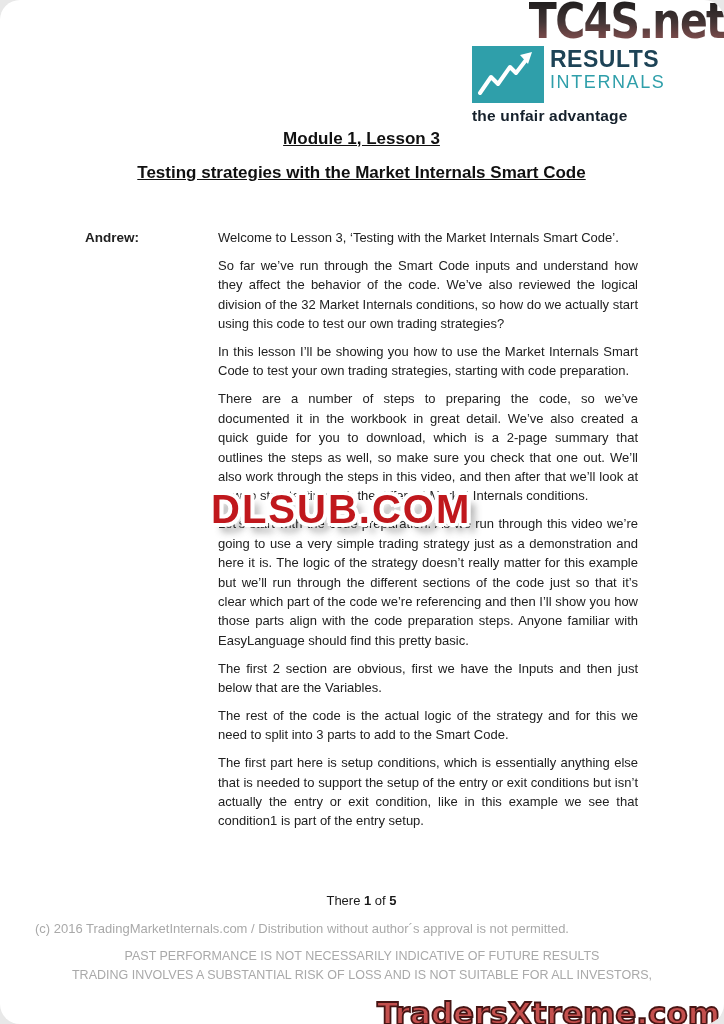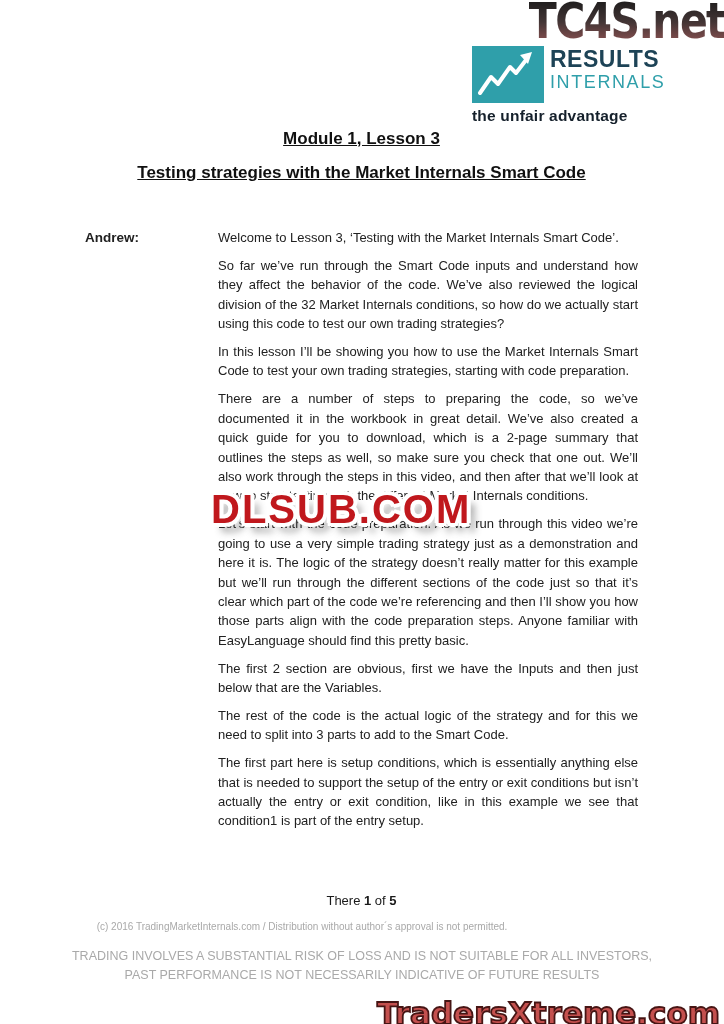--- a/index.html
+++ b/index.html
@@ -1,19 +1,19 @@
 <!DOCTYPE html>
 <html><head>
 <meta charset="utf-8">
 <style>
   html,body{margin:0;padding:0;background:#e8e8e8;}
   .page{
     position:relative;width:724px;height:1024px;margin:0 auto;
     background:#ffffff;overflow:hidden;
-    font-family:"Liberation Sans",sans-serif;color:#212121;
+    font-family:"Liberation Sans",sans-serif;color:#212121;border-radius:20px;
   }
   
   .tc4s{
     position:absolute;top:-8px;right:0;
     font-family:"DejaVu Sans",sans-serif;font-weight:bold;
     font-size:50px;letter-spacing:-2px;
     transform:scaleX(.82);transform-origin:100% 50%;
     background:linear-gradient(180deg,#1c1c1c 12%,#433535 52%,#8a5151 88%);
     -webkit-background-clip:text;background-clip:text;color:transparent;
     white-space:nowrap;
@@ -47,21 +47,21 @@
     font-family:Liberation Sans, sans-serif;font-weight:bold;
     font-size:40px;letter-spacing:2px;color:#c0181d;white-space:nowrap;
     text-shadow:
       -3px -3px 0 #fff,3px -3px 0 #fff,-3px 3px 0 #fff,3px 3px 0 #fff,
       -4px 0 0 #fff,4px 0 0 #fff,0 -4px 0 #fff,0 4px 0 #fff,
       8px 9px 7px rgba(70,70,70,.45);
   }
   
   .pagenum{position:absolute;top:893px;left:85px;width:553px;text-align:center;font-size:13px;color:#1a1a1a;}
   .pagenum b{font-weight:bold;}
-  .copyright{position:absolute;top:921px;left:0;width:604px;text-align:center;color:#a9a9a9;font-size:10px;}
+  .copyright{position:absolute;top:921px;left:0;width:604px;text-align:center;color:#a9a9a9;font-size:13px;}
   .disclaimer{position:absolute;top:947px;left:0;width:724px;text-align:center;color:#a9a9a9;font-size:12.5px;line-height:19px;}
   
   .tx{
     position:absolute;top:980px;right:4px;
     font-family:"DejaVu Sans",sans-serif;font-weight:bold;
     font-size:31px;color:#c4504e;letter-spacing:0;white-space:nowrap;
     -webkit-text-stroke:1.8px #461514;
     text-shadow:
       -3px -3px 1px #fff,3px -3px 1px #fff,-3px 3px 1px #fff,3px 3px 1px #fff,
       -4px 0 1px #fff,4px 0 1px #fff,0 -4px 1px #fff,0 4px 1px #fff;
@@ -109,19 +109,19 @@
     </div>
   </div>
 
   <div class="dlsub">DLSUB.COM</div>
 
   <div class="pagenum"><span>There </span><b>1</b><span> of </span><b>5</b></div>
 
   <div class="copyright">(c) 2016 TradingMarketInternals.com / Distribution without author´s approval is not permitted.</div>
 
   <div class="disclaimer">
+    <div>PAST PERFORMANCE IS NOT NECESSARILY INDICATIVE OF FUTURE RESULTS</div>
     <div>TRADING INVOLVES A SUBSTANTIAL RISK OF LOSS AND IS NOT SUITABLE FOR ALL INVESTORS,</div>
-    <div>PAST PERFORMANCE IS NOT NECESSARILY INDICATIVE OF FUTURE RESULTS</div>
   </div>
 
   <div class="tx">TradersXtreme.com</div>
 
 </div>
 
 </body></html>

